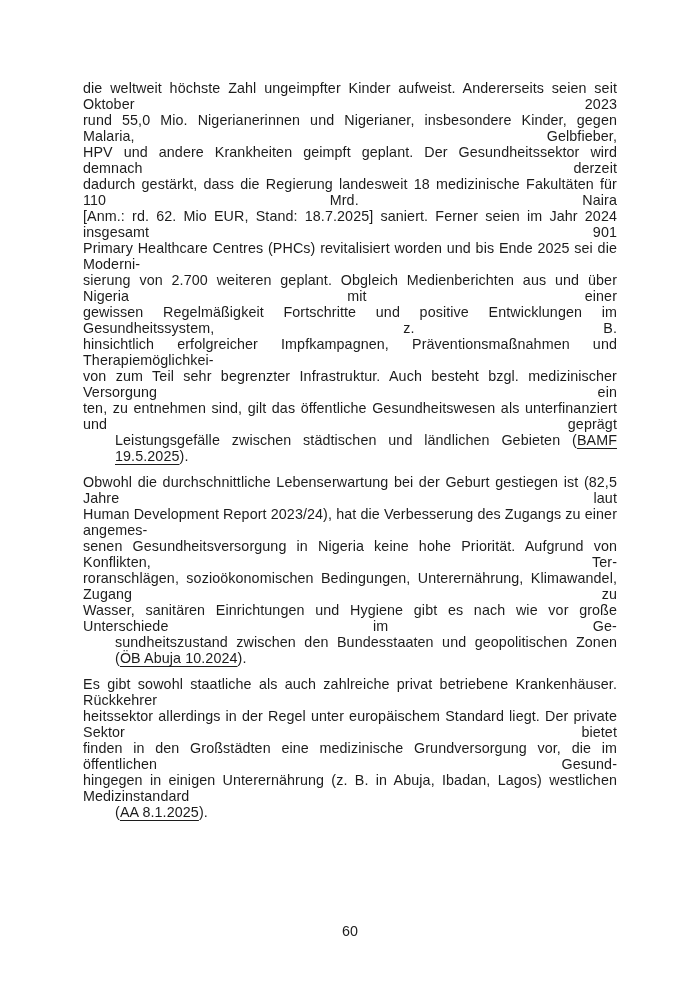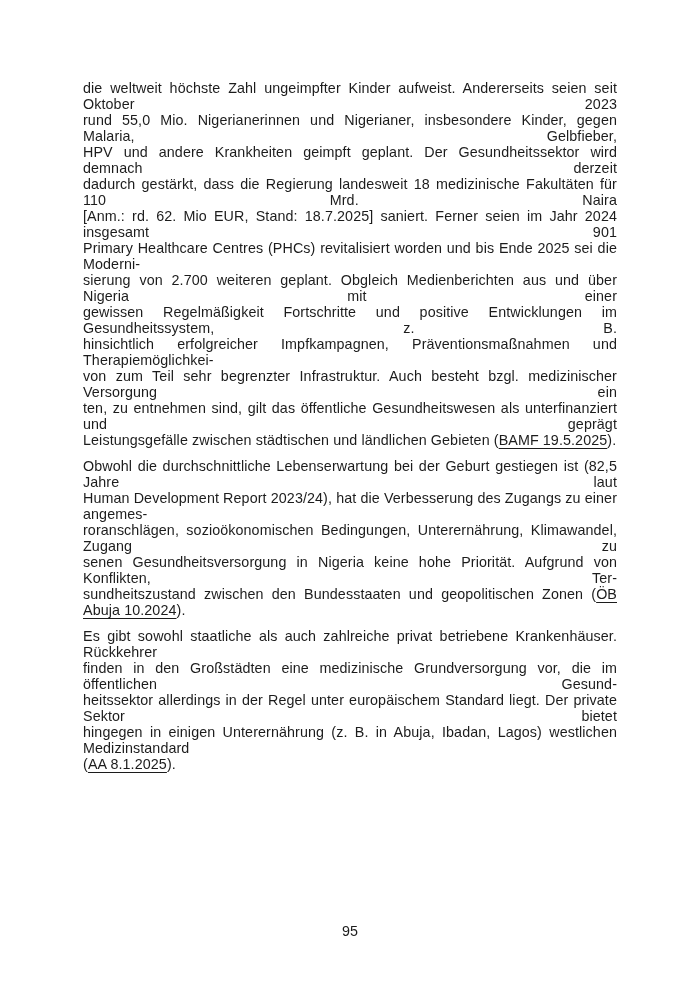--- a/index.html
+++ b/index.html
@@ -27,20 +27,21 @@
   .line {
     font-size: 14.3px;
     line-height: 16px;
     text-align: justify;
     text-align-last: justify;
     white-space: normal;
     letter-spacing: 0.1px;
   }
   .line.last {
     text-align-last: left;
+    margin-left: 32px;
   }
   .doclink {
     color: #1c1c1c;
     text-decoration: underline;
     text-decoration-thickness: 1px;
     text-underline-offset: 2.5px;
   }
   .footer {
     position: absolute;
     left: 83px;
@@ -65,28 +66,29 @@
       <div class="line">sierung von 2.700 weiteren geplant. Obgleich Medienberichten aus und über Nigeria mit einer</div>
       <div class="line">gewissen Regelmäßigkeit Fortschritte und positive Entwicklungen im Gesundheitssystem, z. B.</div>
       <div class="line">hinsichtlich erfolgreicher Impfkampagnen, Präventionsmaßnahmen und Therapiemöglichkei-</div>
       <div class="line">von zum Teil sehr begrenzter Infrastruktur. Auch besteht bzgl. medizinischer Versorgung ein</div>
       <div class="line">ten, zu entnehmen sind, gilt das öffentliche Gesundheitswesen als unterfinanziert und geprägt</div>
       <div class="line last">Leistungsgefälle zwischen städtischen und ländlichen Gebieten (<span class="doclink">BAMF 19.5.2025</span>).</div>
     </div>
     <div class="para">
       <div class="line">Obwohl die durchschnittliche Lebenserwartung bei der Geburt gestiegen ist (82,5 Jahre laut</div>
       <div class="line">Human Development Report 2023/24), hat die Verbesserung des Zugangs zu einer angemes-</div>
+      <div class="line">senen Gesundheitsversorgung in Nigeria keine hohe Priorität. Aufgrund von Konflikten, Ter-</div>
       <div class="line">roranschlägen, sozioökonomischen Bedingungen, Unterernährung, Klimawandel, Zugang zu</div>
-      <div class="line">senen Gesundheitsversorgung in Nigeria keine hohe Priorität. Aufgrund von Konflikten, Ter-</div>
+      <div class="line">Wasser, sanitären Einrichtungen und Hygiene gibt es nach wie vor große Unterschiede im Ge-</div>
       <div class="line last">sundheitszustand zwischen den Bundesstaaten und geopolitischen Zonen (<span class="doclink">ÖB Abuja 10.2024</span>).</div>
     </div>
     <div class="para">
       <div class="line">Es gibt sowohl staatliche als auch zahlreiche privat betriebene Krankenhäuser. Rückkehrer</div>
+      <div class="line">heitssektor allerdings in der Regel unter europäischem Standard liegt. Der private Sektor bietet</div>
       <div class="line">finden in den Großstädten eine medizinische Grundversorgung vor, die im öffentlichen Gesund-</div>
-      <div class="line">heitssektor allerdings in der Regel unter europäischem Standard liegt. Der private Sektor bietet</div>
       <div class="line">hingegen in einigen Unterernährung (z. B. in Abuja, Ibadan, Lagos) westlichen Medizinstandard</div>
       <div class="line last">(<span class="doclink">AA 8.1.2025</span>).</div>
     </div>
   </div>
 
 <div class="footer">
-  <span>95</span>
+  <span>60</span>
 </div>
 
 </body></html>

